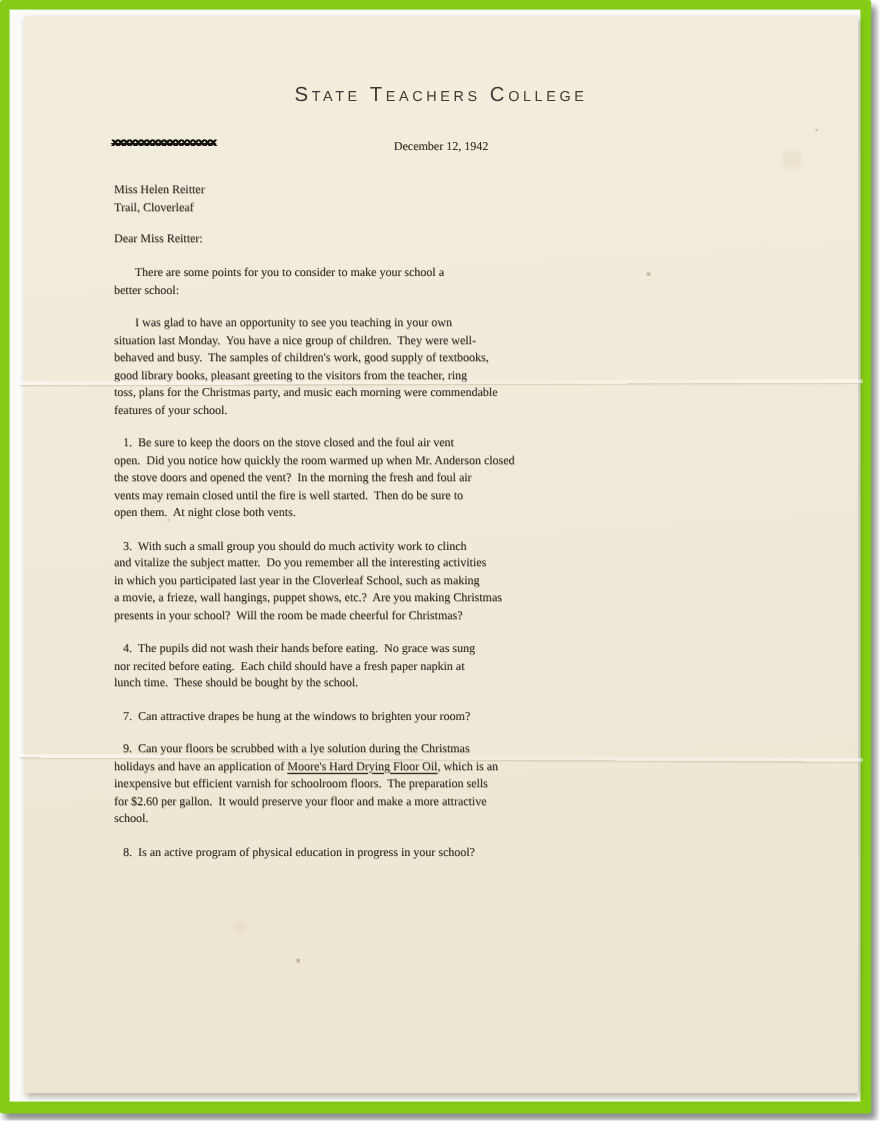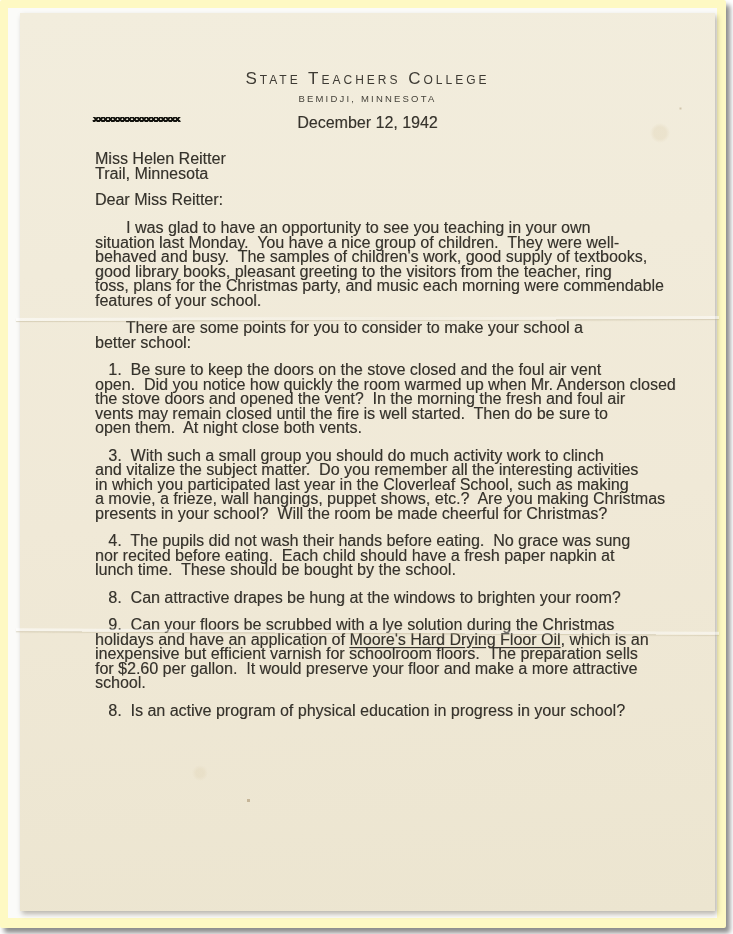--- a/index.html
+++ b/index.html
@@ -10,21 +10,21 @@
     height: 934px;
     background: #ffffff;
     overflow: hidden;
     font-family: "Liberation Sans", sans-serif;
   }
 
   .frame {
     position: absolute;
     left: 0; top: 0;
     width: 726px; height: 928px;
-    background: #fef9c3;
+    background: #84cc16;
     border-radius: 2px;
     box-shadow: 4px 5px 5px rgba(0,0,0,0.45);
   }
 
   .mat {
     position: absolute;
     left: 8px; top: 8px; right: 9px; bottom: 10px;
     background: #fbfbf9;
   }
 
@@ -33,22 +33,22 @@
     left: 12px; top: 5px;
     width: 695px; height: 898px;
     background:
       radial-gradient(circle at 640px 120px, rgba(205,185,140,0.18) 0 6px, transparent 10px),
       radial-gradient(circle at 180px 760px, rgba(205,185,140,0.15) 0 4px, transparent 8px),
       linear-gradient(176deg, #f2eddd 0%, #f0e9d7 55%, #ece5d0 100%);
     box-shadow: 2px 3px 5px rgba(60,50,30,0.35);
   }
 
   .type {
-    font-family: Liberation Sans, sans-serif;
-    font-size: 16px;
+    font-family: Liberation Serif, serif;
+    font-size: 10px;
     line-height: 14.5px;
     color: #36332c;
     white-space: pre;
     text-shadow: 0.4px 0.4px 0 rgba(54,51,44,0.4);
   }
 
   .college {
     position: absolute; left: 0; right: 0; top: 56px;
     text-align: center;
     font-variant: small-caps;
@@ -111,53 +111,52 @@
 </style>
 </head>
 <body>
 
 <div class="scan">
   <div class="frame">
     <div class="mat">
       <div class="paper">
 
         <div class="college">State Teachers College</div>
-        <div class="location">Bemidji, Minnesota</div>
 
         <div class="redaction">XXXXXXXXXXXXXXXXXX</div>
         <div class="dateline type">December 12, 1942</div>
 
         <div class="recipient type"><span>Miss Helen Reitter</span>
-<span>Trail, Minnesota</span></div>
+<span>Trail, Cloverleaf</span></div>
 
         <div class="salutation type">Dear Miss Reitter:</div>
 
         <div class="letterbody">
+          <p class="type">       There are some points for you to consider to make your school a
+better school:</p>
           <p class="type">       I was glad to have an opportunity to see you teaching in your own
 situation last Monday.  You have a nice group of children.  They were well-
 behaved and busy.  The samples of children's work, good supply of textbooks,
 good library books, pleasant greeting to the visitors from the teacher, ring
 toss, plans for the Christmas party, and music each morning were commendable
 features of your school.</p>
-          <p class="type">       There are some points for you to consider to make your school a
-better school:</p>
           <p class="type">   1.  Be sure to keep the doors on the stove closed and the foul air vent
 open.  Did you notice how quickly the room warmed up when Mr. Anderson closed
 the stove doors and opened the vent?  In the morning the fresh and foul air
 vents may remain closed until the fire is well started.  Then do be sure to
 open them.  At night close both vents.</p>
           <p class="type">   3.  With such a small group you should do much activity work to clinch
 and vitalize the subject matter.  Do you remember all the interesting activities
 in which you participated last year in the Cloverleaf School, such as making
 a movie, a frieze, wall hangings, puppet shows, etc.?  Are you making Christmas
 presents in your school?  Will the room be made cheerful for Christmas?</p>
           <p class="type">   4.  The pupils did not wash their hands before eating.  No grace was sung
 nor recited before eating.  Each child should have a fresh paper napkin at
 lunch time.  These should be bought by the school.</p>
-          <p class="type">   8.  Can attractive drapes be hung at the windows to brighten your room?</p>
+          <p class="type">   7.  Can attractive drapes be hung at the windows to brighten your room?</p>
           <p class="type"><span>   9.  Can your floors be scrubbed with a lye solution during the Christmas
 holidays and have an application of </span><span class="u">Moore's Hard Drying Floor Oil</span><span>, which is an
 inexpensive but efficient varnish for schoolroom floors.  The preparation sells
 for $2.60 per gallon.  It would preserve your floor and make a more attractive
 school.</span></p>
           <p class="type">   8.  Is an active program of physical education in progress in your school?</p>
         </div>
 
         <div class="crease crease-1"></div>
         <div class="crease crease-2"></div>

